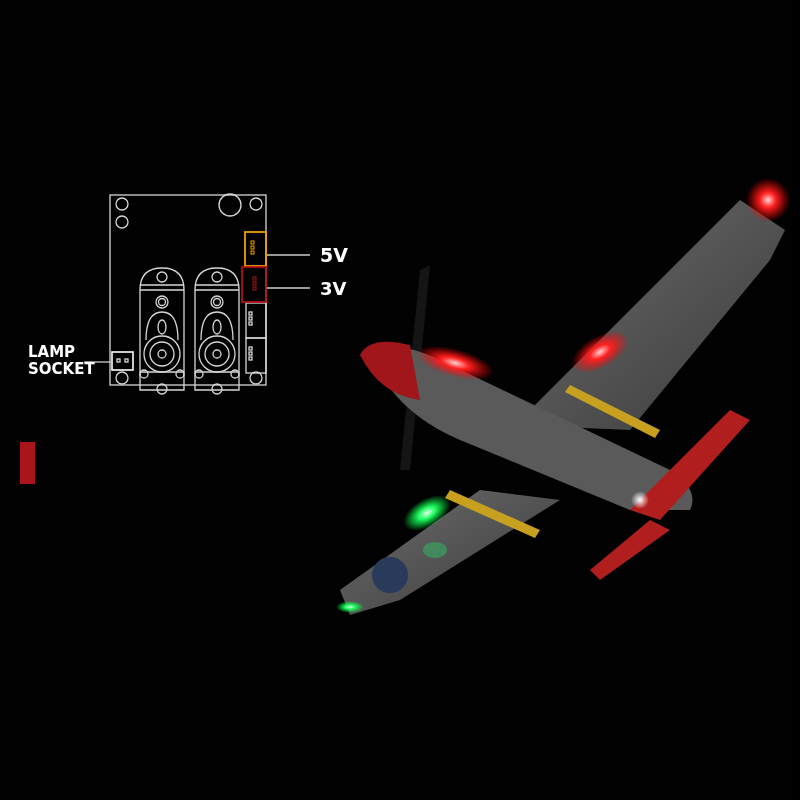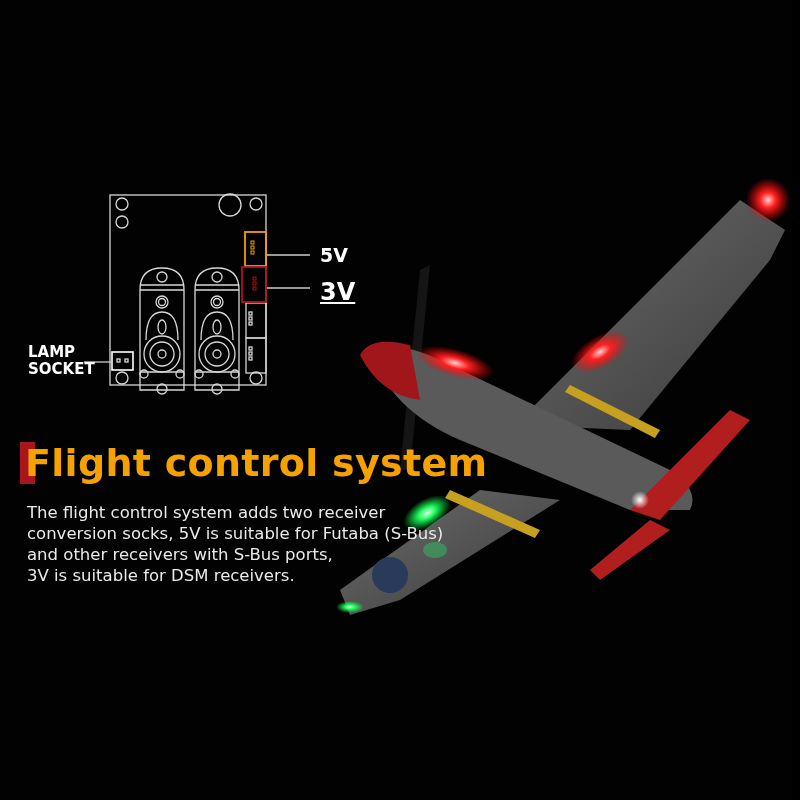--- a/index.html
+++ b/index.html
@@ -1,21 +1,21 @@
 <!DOCTYPE html>
 <html><head>
 <meta charset="utf-8">
 <style>
   html, body { margin:0; padding:0; background:#000; }
   body { width:800px; height:800px; position:relative; overflow:hidden; font-family:"Liberation Sans", sans-serif; }
   .stage { position:absolute; left:0; top:0; width:792px; height:800px; background:#020202; }
   .diagram { position:absolute; left:0; top:0; width:800px; height:800px; }
   .label { position:absolute; color:#fff; font-family:"DejaVu Sans", sans-serif; font-weight:bold; }
   .lbl-5v { left:320px; top:244px; font-size:19px; }
-  .lbl-3v { left:320px; top:278px; font-size:24px;text-decoration:underline; }
+  .lbl-3v { left:320px; top:278px; font-size:18px; }
   .lbl-lamp { left:28px; top:344px; font-size:15px; line-height:17px; text-align:left; width:52px; }
   .heading-bar { position:absolute; left:20px; top:442px; width:15px; height:42px; background:#a8161b; }
   .heading { position:absolute; left:25px; top:441px; font-size:38px; font-weight:bold; color:#f5a200; font-family:"DejaVu Sans", sans-serif; letter-spacing:0.3px; white-space:nowrap; }
   .desc { position:absolute; left:27px; top:502px; width:380px; color:#eaeaea; font-size:16.5px; line-height:21px; font-family:"DejaVu Sans", sans-serif; }
   .desc div { white-space:nowrap; }
   .plane { position:absolute; left:330px; top:170px; width:470px; height:470px; }
 </style>
 </head>
 <body>
 
@@ -152,21 +152,14 @@
     <circle cx="438" cy="30" r="22" fill="url(#gRed)"></circle>
     <ellipse cx="125" cy="193" rx="40" ry="14" fill="url(#gRed)" transform="rotate(15 125 193)"></ellipse>
     <ellipse cx="270" cy="182" rx="32" ry="16" fill="url(#gRed)" transform="rotate(-30 270 182)"></ellipse>
     <ellipse cx="97" cy="343" rx="26" ry="14" fill="url(#gGreen)" transform="rotate(-30 97 343)"></ellipse>
     <ellipse cx="20" cy="437" rx="14" ry="6" fill="url(#gGreen)"></ellipse>
     <ellipse cx="105" cy="380" rx="12" ry="8" fill="#3aa060" opacity="0.7"></ellipse>
     <circle cx="310" cy="330" r="9" fill="url(#gWhite)"></circle>
   </svg>
 
   <div class="heading-bar"></div>
-  <div class="heading">Flight control system</div>
 
-  <div class="desc">
-    <div>The flight control system adds two receiver</div>
-    <div>conversion socks, 5V is suitable for Futaba (S-Bus)</div>
-    <div>and other receivers with S-Bus ports,</div>
-    <div>3V is suitable for DSM receivers.</div>
-  </div>
 </div>
 
 </body></html>

